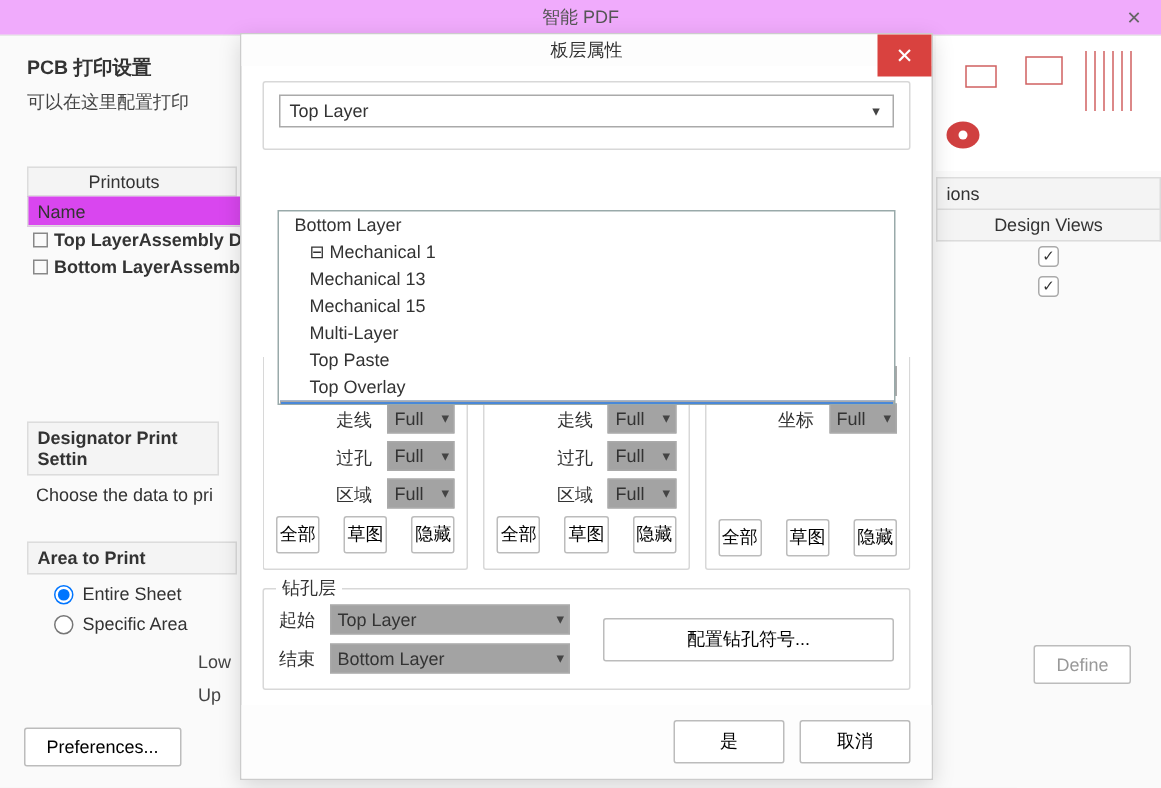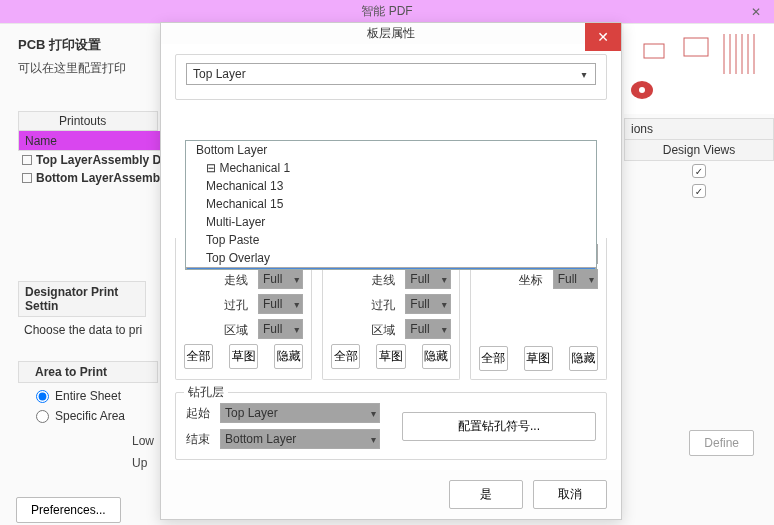--- a/index.html
+++ b/index.html
@@ -10,24 +10,24 @@
 .outer-close { position: absolute; right: 4px; top: 2px; width: 28px; height: 20px; display: flex; align-items: center; justify-content: center; color: #666; cursor: pointer; }
 .left-panel { padding: 12px 18px; }
 .left-title { font-weight: bold; font-size: 13px; margin-bottom: 6px; }
 .left-sub { font-size: 12px; color: #444; }
 .printouts-head { margin-top: 34px; background: #f4f4f4; border: 1px solid #dcdcdc; height: 20px; display: flex; align-items: center; padding: 0 40px; font-size: 12px; width: 140px; }
 .col-name { background: #d946ef; border: 1px solid #dcdcdc; border-top: none; height: 20px; display: flex; align-items: center; padding: 0 6px; font-size: 12px; width: 148px; }
 .row-item { display: flex; align-items: center; gap: 4px; height: 18px; padding: 0 4px; }
 .icon-box { width: 10px; height: 10px; border: 1px solid #888; display: inline-block; }
 .section-head { background: #f4f4f4; border: 1px solid #dcdcdc; padding: 3px 6px; font-weight: bold; font-size: 12px; margin-top: 94px; width: 128px; }
 .section-body { padding: 6px 6px; }
-.area-head { background: #f4f4f4; border: 1px solid #dcdcdc; padding: 3px 16px; font-weight: bold; font-size: 12px; margin-top: 18px; width: 140px; }
+.area-head { background: #f4f4f4; border: 1px solid #dcdcdc; padding: 3px 6px; font-weight: bold; font-size: 12px; margin-top: 18px; width: 140px; }
 .radio-row { padding: 6px 0 6px 18px; display: flex; align-items: center; gap: 6px; }
 .btn { background: #fff; border: 1px solid #bcbcbc; padding: 5px 14px; font-size: 12px; cursor: pointer; border-radius: 2px; font-family: inherit; }
-.prefs { position: absolute; left: 16px; bottom: 2px; }
+.prefs { position: absolute; left: 16px; bottom: 14px; }
 .small-label { color: #555; }
 
 .dialog { position: absolute; left: 160px; top: 22px; width: 462px; height: 498px; background: #fff; border: 1px solid #ccc; box-shadow: 0 4px 14px rgba(0,0,0,0.15); display: flex; flex-direction: column; }
 .dlg-titlebar { height: 32px; display: flex; align-items: center; justify-content: center; position: relative; background: #fdfdfd; }
 .dlg-title { font-size: 12px; color: #333; }
 .dlg-close { position: absolute; right: 0; top: 0; width: 36px; height: 28px; background: #d9423f; color: #fff; display: flex; align-items: center; justify-content: center; cursor: pointer; font-size: 14px; }
 .dlg-body { flex: 1; padding: 10px 14px; position: relative; overflow: visible; }
 .group { border: 1px solid #d8d8d8; padding: 8px 10px 10px 10px; margin-bottom: 10px; position: relative; border-radius: 2px; }
 .group-title { position: absolute; top: -9px; left: 8px; background: #fff; padding: 0 4px; font-size: 12px; color: #333; }
 .combo { width: 100%; height: 22px; border: 1px solid #aaa; background: #fff; display: flex; align-items: center; padding: 0 6px; position: relative; cursor: pointer; }

